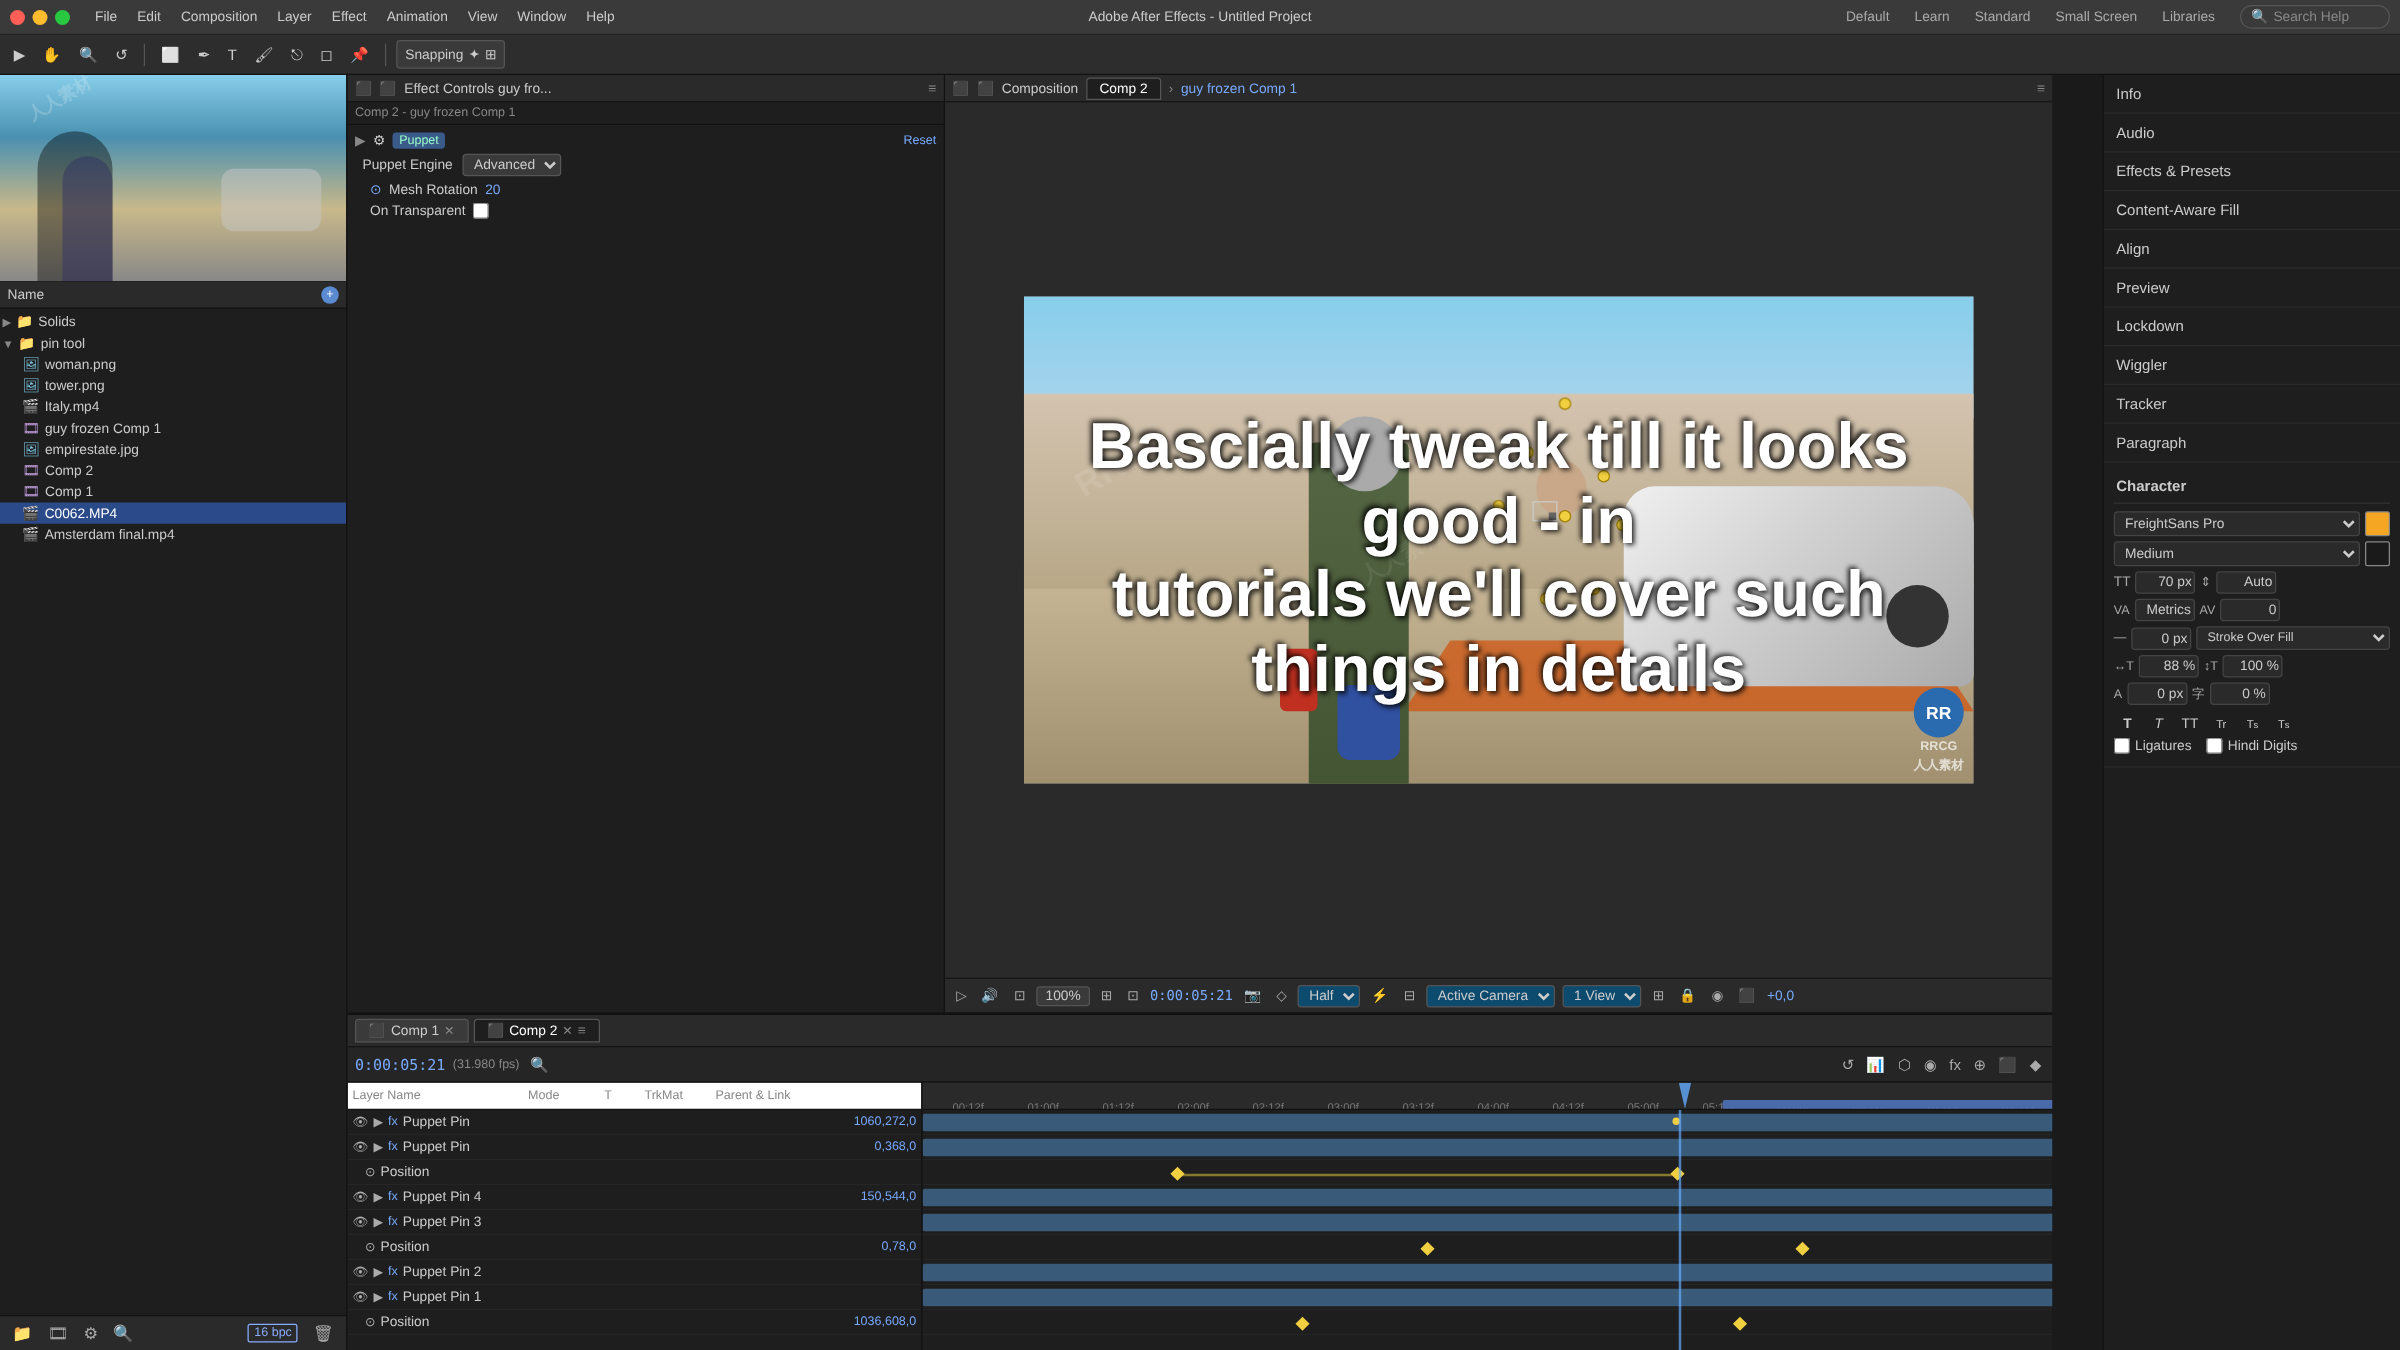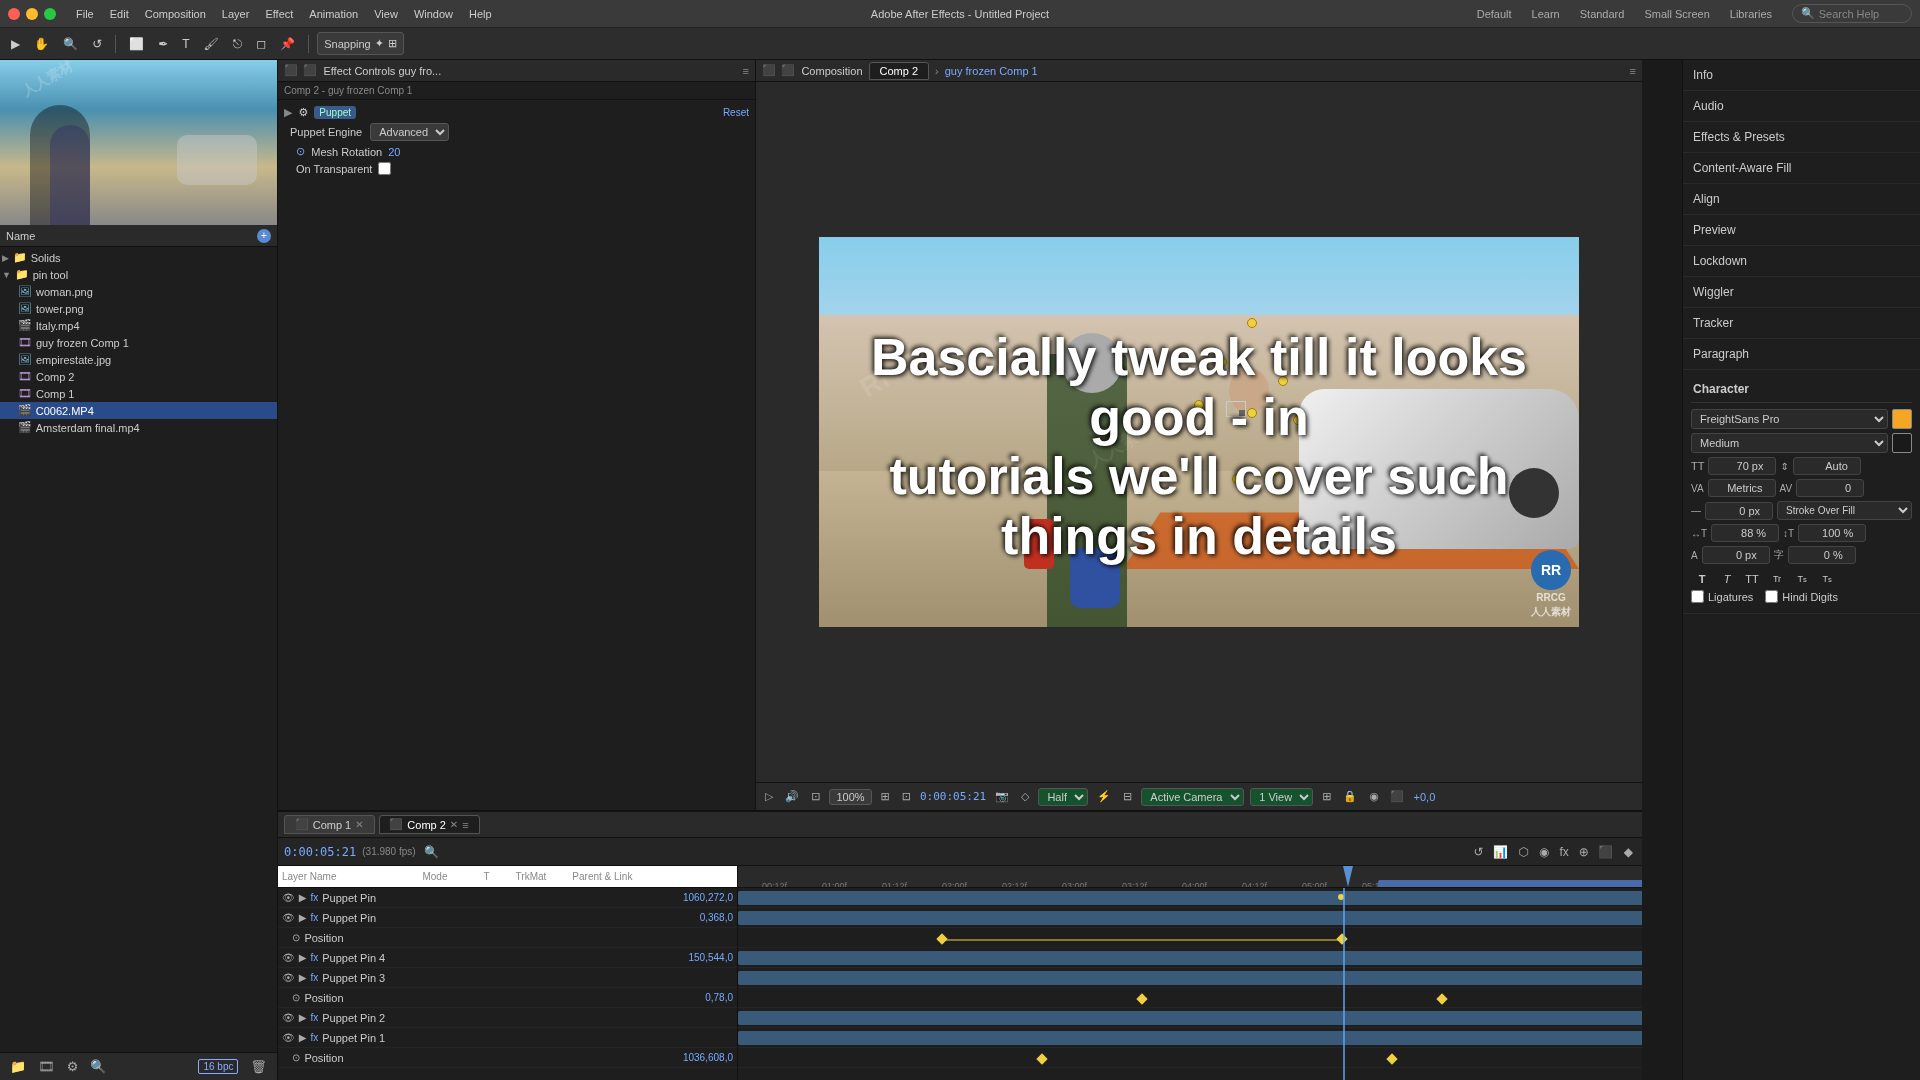--- a/index.html
+++ b/index.html
@@ -325,21 +325,21 @@
       border: 1px solid #555;
       padding: 1px 6px;
       border-radius: 3px;
       font-size: 11px;
     }
     .time-display {
       color: #7af;
       font-family: monospace;
     }
     .quality-select {
-      background: #14532d;
+      background: #0c4a6e;
       border: 1px solid #555;
       color: #ccc;
       padding: 1px 4px;
       border-radius: 3px;
       font-size: 11px;
     }
 
     
     .right-panel {
       width: 238px;
@@ -400,24 +400,24 @@
       height: 20px;
       background: #1a1a1a;
       border: 1px solid #888;
       border-radius: 2px;
       cursor: pointer;
     }
     .char-num-field {
       background: #2a2a2a;
       border: 1px solid #444;
       color: #ccc;
-      padding: 2px 12px;
+      padding: 2px 2px;
       border-radius: 3px;
       font-size: 11px;
-      width: 68px;
+      width: 48px;
       text-align: right;
     }
     .char-icon-row {
       display: flex;
       align-items: center;
       gap: 3px;
       flex-wrap: wrap;
     }
     .char-icon {
       width: 22px;

